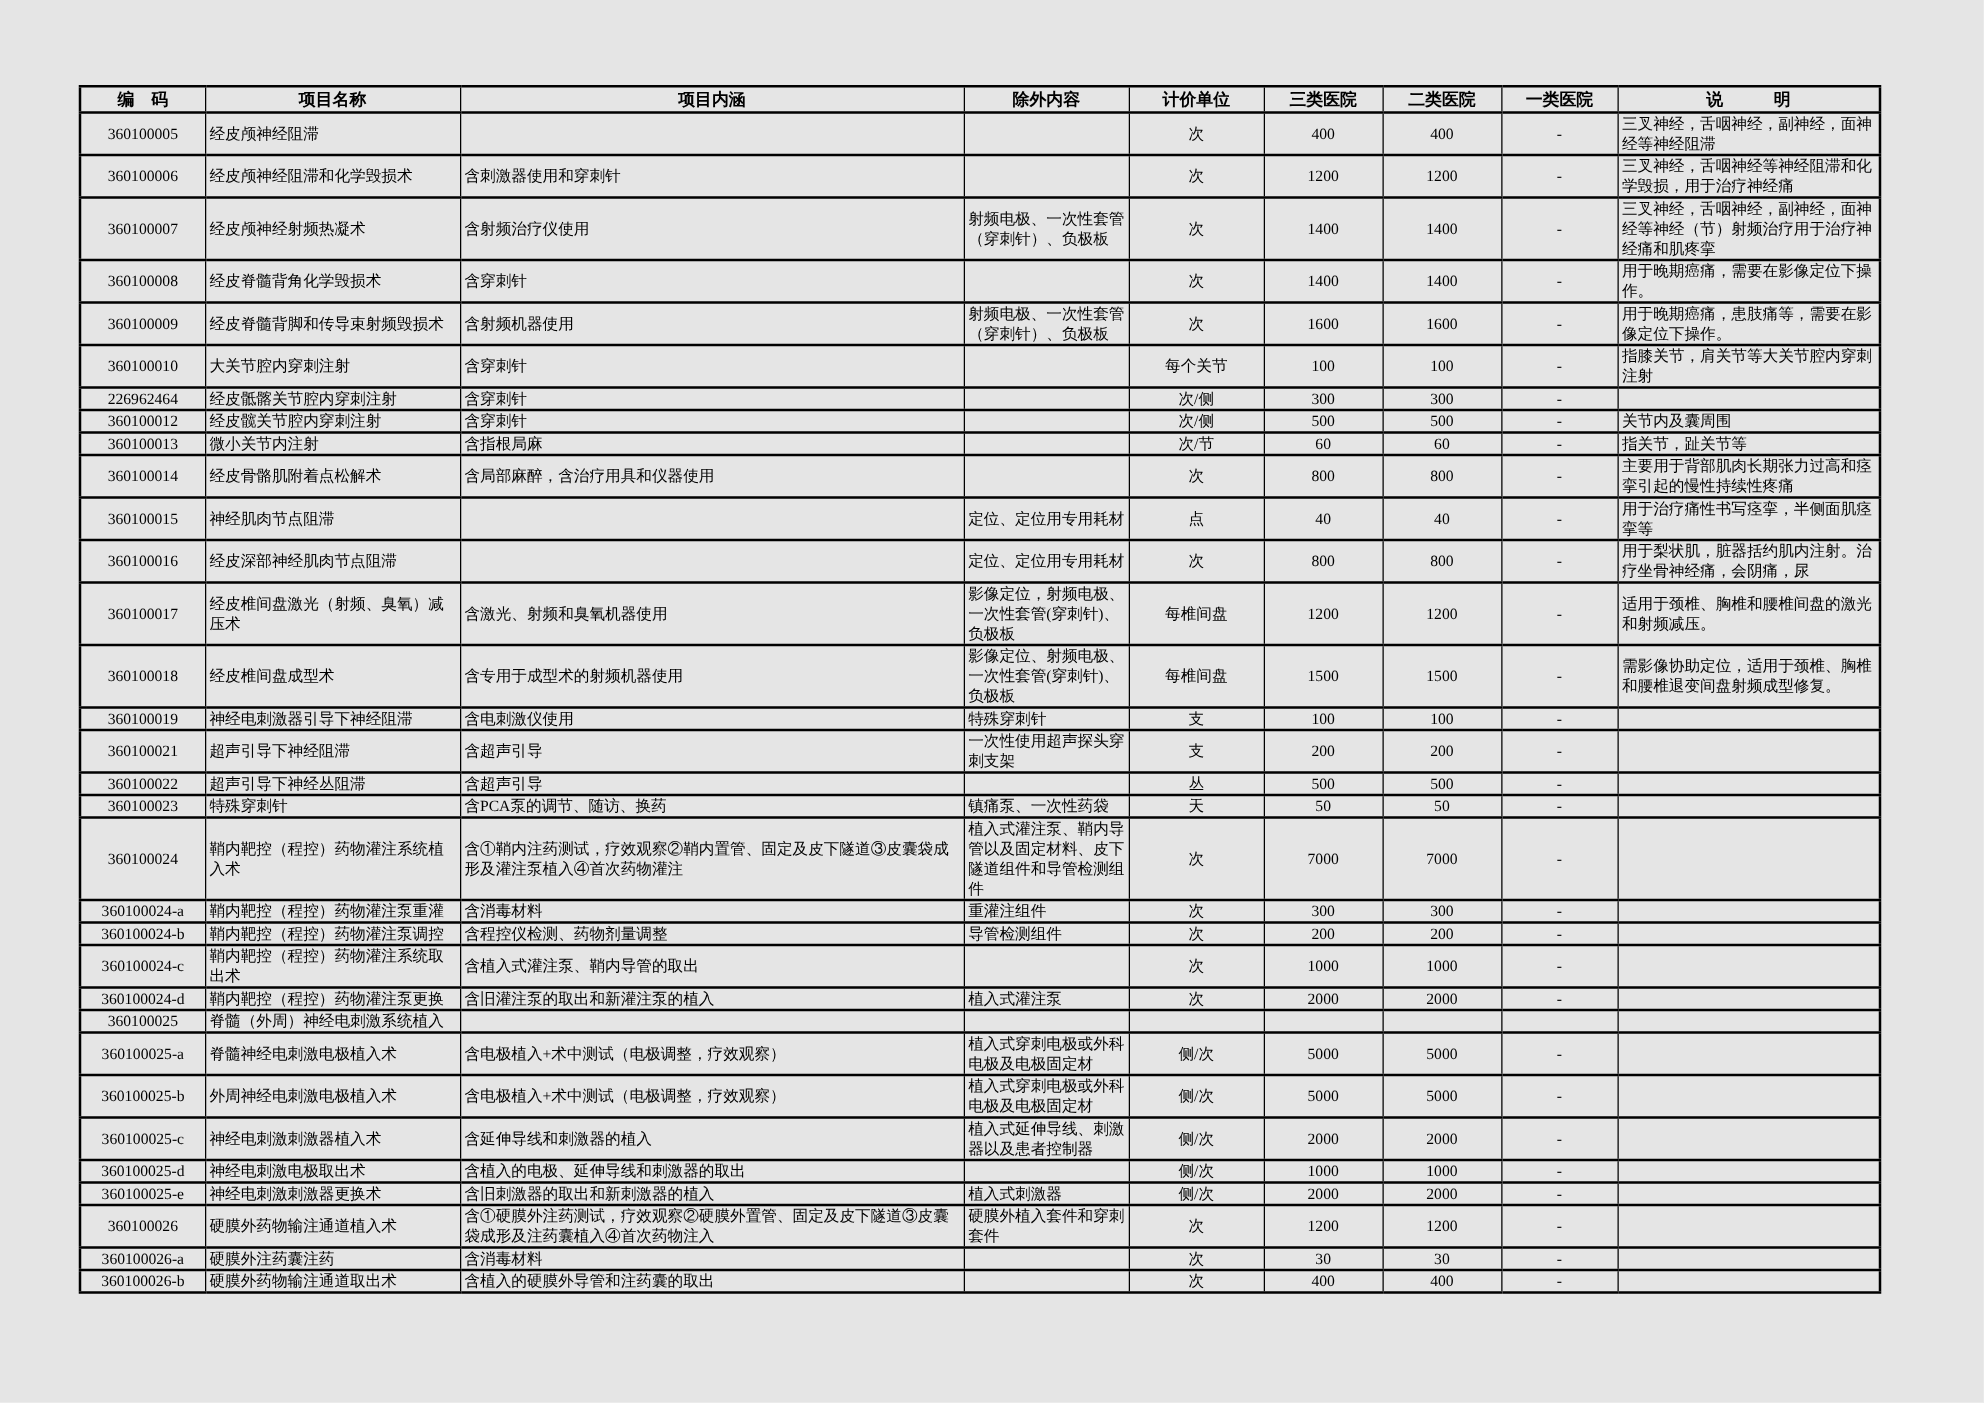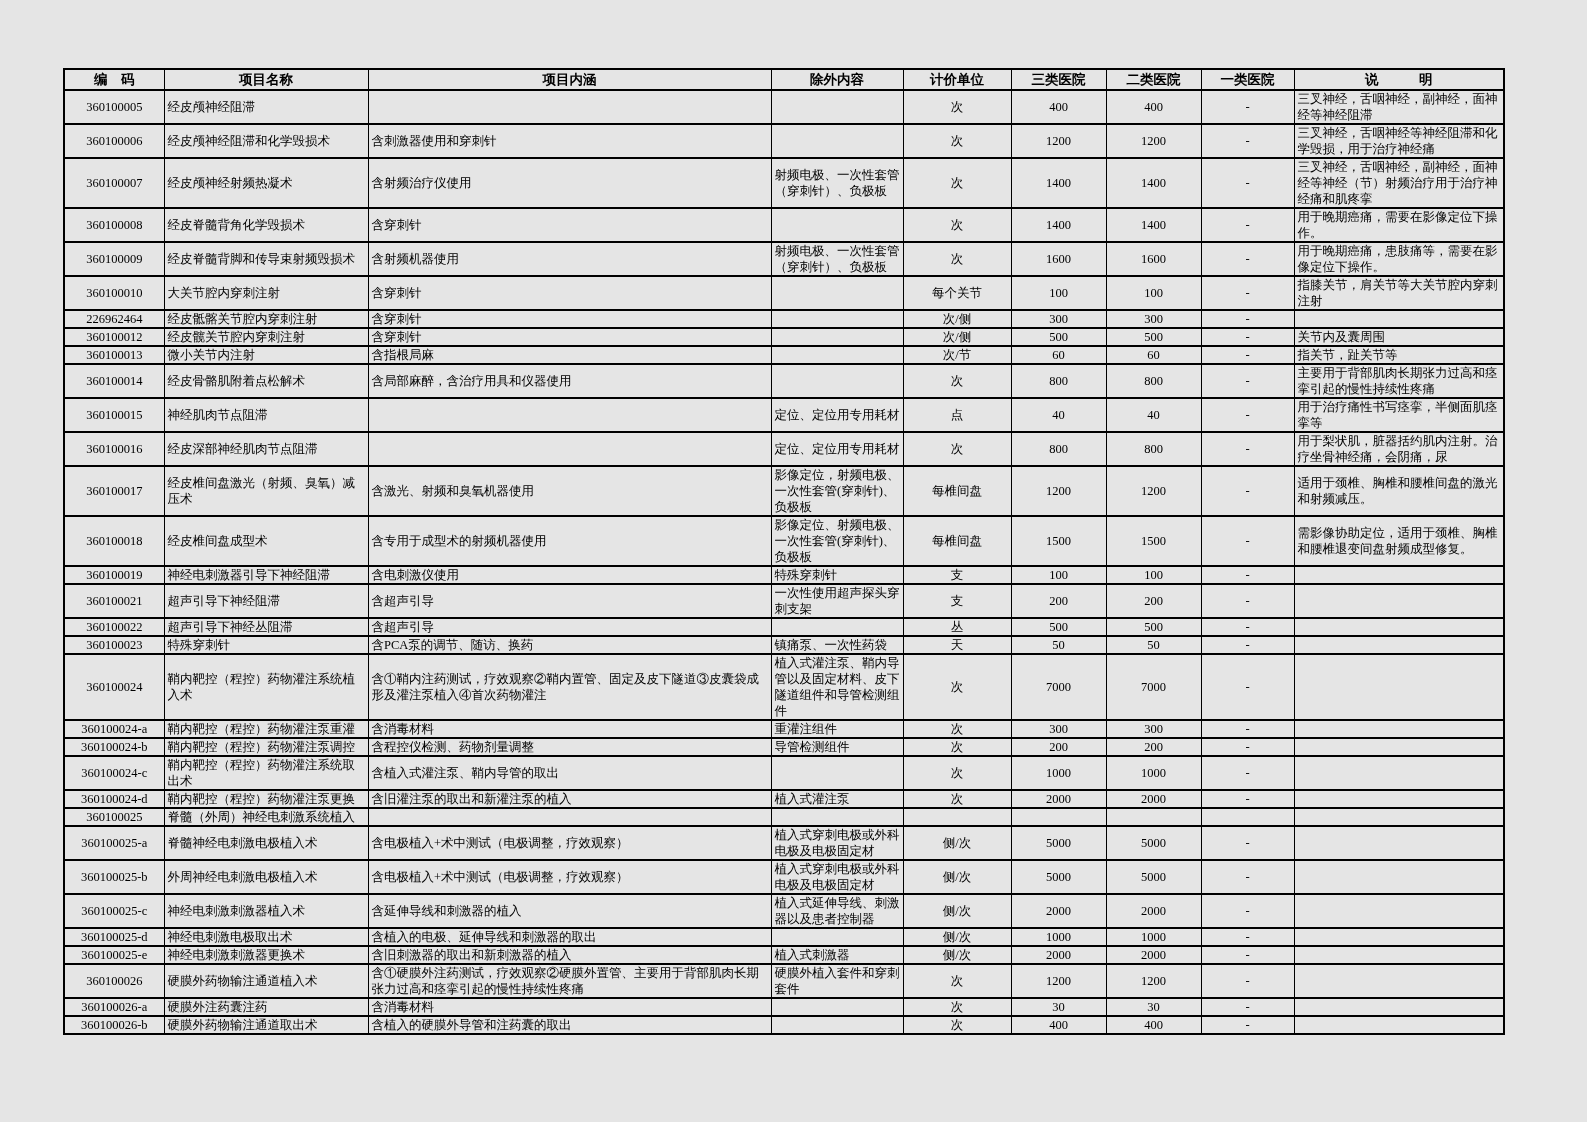--- a/index.html
+++ b/index.html
@@ -387,21 +387,21 @@
           <td class="c-excluded">植入式刺激器</td>
           <td class="c-unit">侧/次</td>
           <td class="c-t3">2000</td>
           <td class="c-t2">2000</td>
           <td class="c-t1">-</td>
           <td class="c-note"></td>
         </tr>
         <tr class="data-row">
           <td class="c-code">360100026</td>
           <td class="c-name">硬膜外药物输注通道植入术</td>
-          <td class="c-content">含①硬膜外注药测试，疗效观察②硬膜外置管、主要用于背部肌肉长期张力过高和痉挛引起的慢性持续性疼痛</td>
+          <td class="c-content">含①硬膜外注药测试，疗效观察②硬膜外置管、固定及皮下隧道③皮囊袋成形及注药囊植入④首次药物注入</td>
           <td class="c-excluded">硬膜外植入套件和穿刺套件</td>
           <td class="c-unit">次</td>
           <td class="c-t3">1200</td>
           <td class="c-t2">1200</td>
           <td class="c-t1">-</td>
           <td class="c-note"></td>
         </tr>
         <tr class="data-row">
           <td class="c-code">360100026-a</td>
           <td class="c-name">硬膜外注药囊注药</td>

